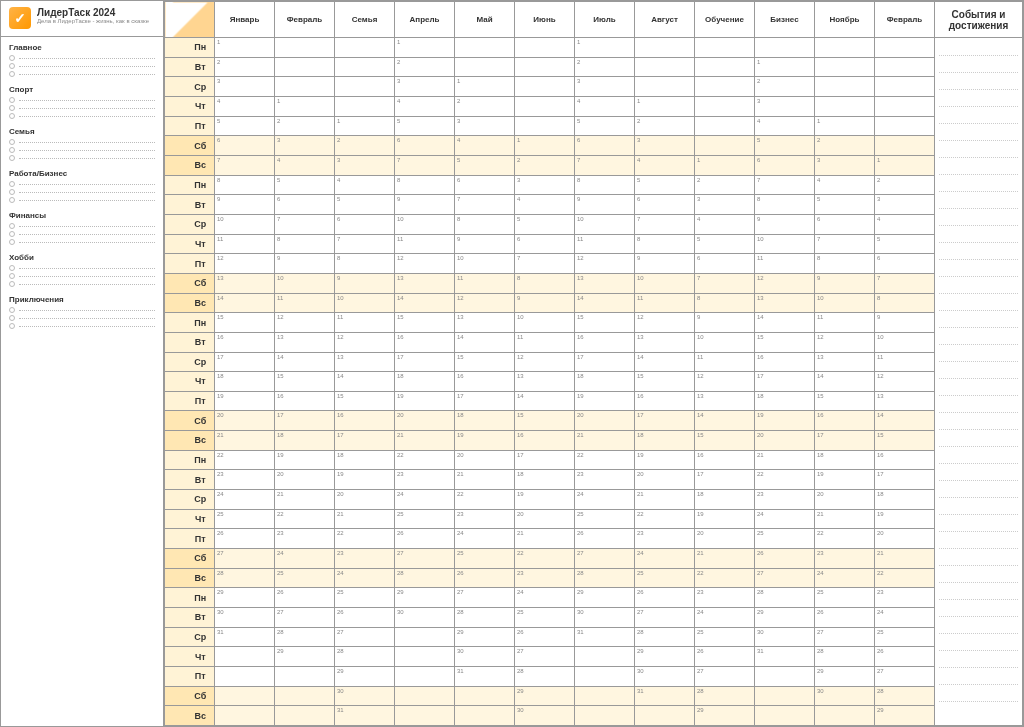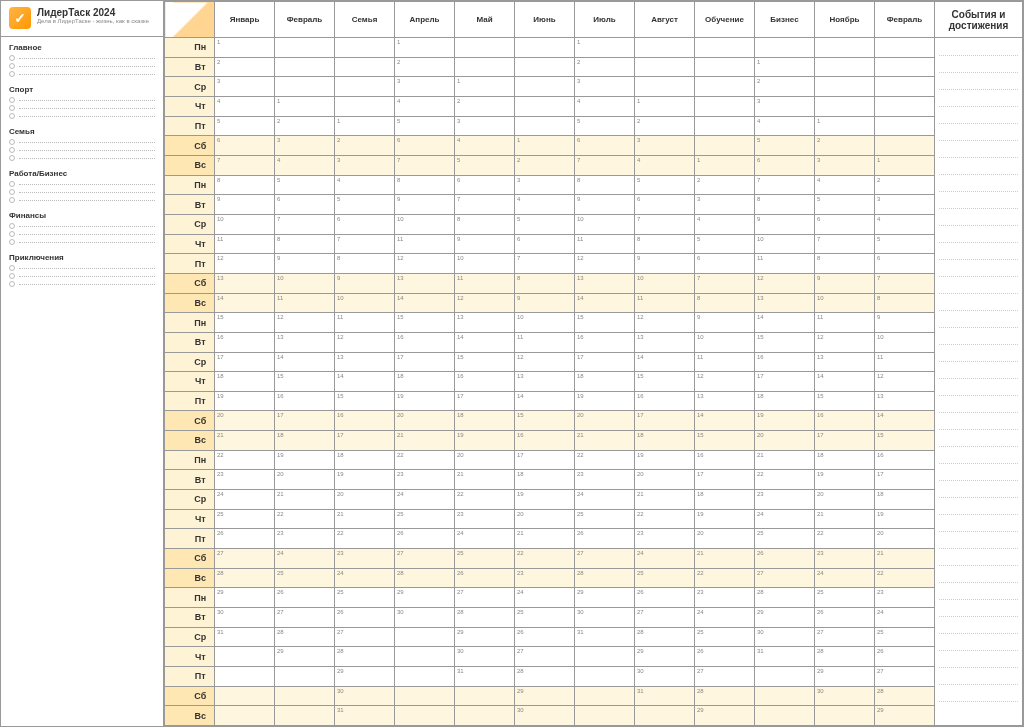--- a/index.html
+++ b/index.html
@@ -115,20 +115,35 @@
             <span class="cat-bullet"></span>
             <span class="cat-rule"></span>
           </div>
           <div class="cat-line">
             <span class="cat-bullet"></span>
             <span class="cat-rule"></span>
           </div>
         </div>
         <div class="cat">
           <div class="cat-title">Финансы</div>
+          <div class="cat-line">
+            <span class="cat-bullet"></span>
+            <span class="cat-rule"></span>
+          </div>
+          <div class="cat-line">
+            <span class="cat-bullet"></span>
+            <span class="cat-rule"></span>
+          </div>
+          <div class="cat-line">
+            <span class="cat-bullet"></span>
+            <span class="cat-rule"></span>
+          </div>
+        </div>
+        <div class="cat">
+          <div class="cat-title">Хобби</div>
           <div class="cat-line">
             <span class="cat-bullet"></span>
             <span class="cat-rule"></span>
           </div>
           <div class="cat-line">
             <span class="cat-bullet"></span>
             <span class="cat-rule"></span>
           </div>
           <div class="cat-line">
             <span class="cat-bullet"></span>

